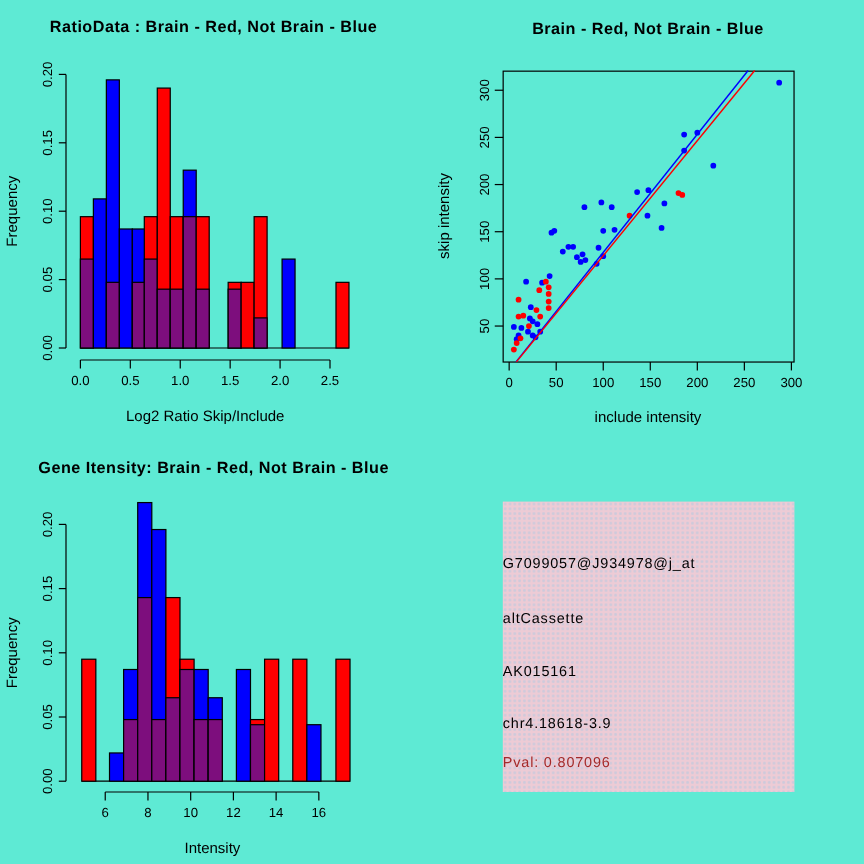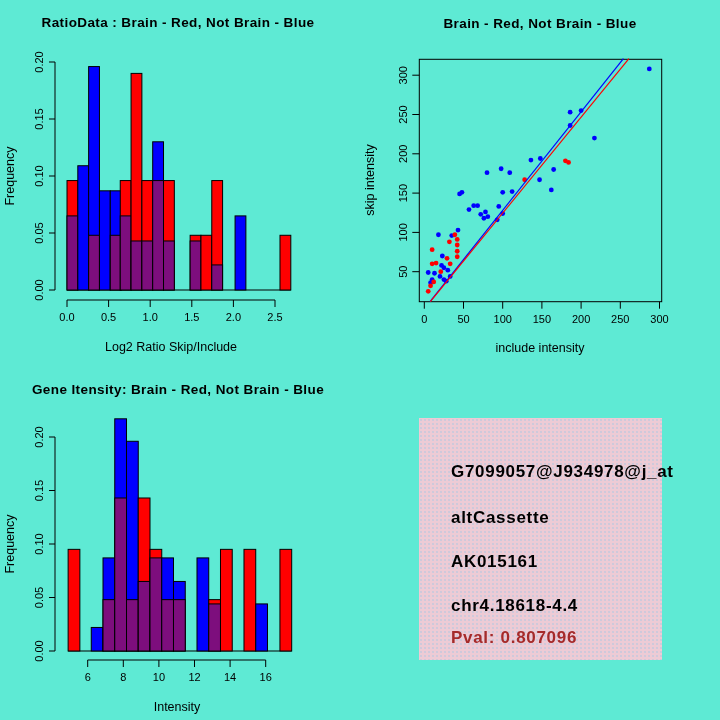--- a/index.html
+++ b/index.html
@@ -9,22 +9,22 @@
   #svg-ratio{left:0;top:0;}
   #svg-scatter{left:360px;top:0;}
   #svg-gene{left:0;top:360px;}
   svg text{font-family:"Liberation Sans", sans-serif;fill:#000;}
   .title{font-size:13.5px;font-weight:bold;letter-spacing:0.4px;}
   .axlabel{font-size:12.5px;}
   #info-panel{position:absolute;left:419px;top:418px;width:243px;height:242px;
       background-color:#EDCBD5;
       background-image:radial-gradient(rgba(170,200,225,0.45) 1px, transparent 1.3px);
       background-size:4px 4px;}
-  .info-line{position:absolute;left:32px;font-size:17px;letter-spacing:0.7px;color:#000;
-      white-space:nowrap;font-weight:bold;}
+  .info-line{position:absolute;left:0;font-size:12px;letter-spacing:0.7px;color:#000;
+      white-space:nowrap;}
   .info-line.pval{color:#A52A2A;}
 </style>
 </head>
 <body>
 
 <div id="figure">
 
   <svg id="svg-ratio" width="360" height="360" viewBox="0 0 360 360">
     <text class="title" x="178" y="27" text-anchor="middle">RatioData : Brain - Red, Not Brain - Blue</text>
     <text class="axlabel" x="171" y="351" text-anchor="middle">Log2 Ratio Skip/Include</text>
@@ -233,17 +233,17 @@
         <text x="43" y="130.5" text-anchor="middle" font-size="11" transform="rotate(-90 43 130.5)">0.15</text>
         <line x1="49" y1="77" x2="55" y2="77" stroke="#000" stroke-width="1"></line>
         <text x="43" y="77" text-anchor="middle" font-size="11" transform="rotate(-90 43 77)">0.20</text>
       </g>
   </svg>
 
   <div id="info-panel">
     <div class="info-line" style="top:44px">G7099057@J934978@j_at</div>
     <div class="info-line" style="top:90px">altCassette</div>
     <div class="info-line" style="top:134px">AK015161</div>
-    <div class="info-line" style="top:178px">chr4.18618-4.4</div>
+    <div class="info-line" style="top:178px">chr4.18618-3.9</div>
     <div class="info-line pval" style="top:210px">Pval: 0.807096</div>
   </div>
 
 </div>
 
 </body></html>

